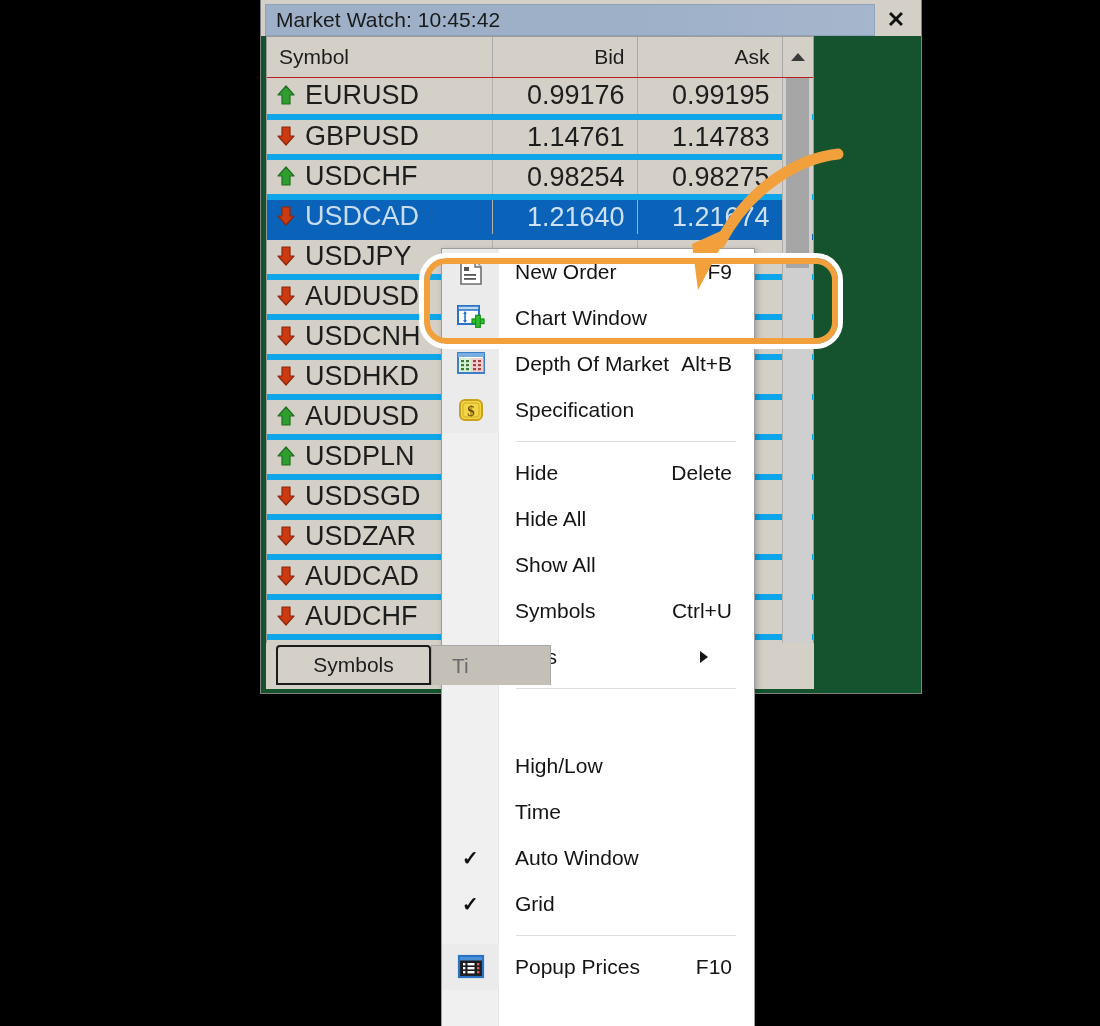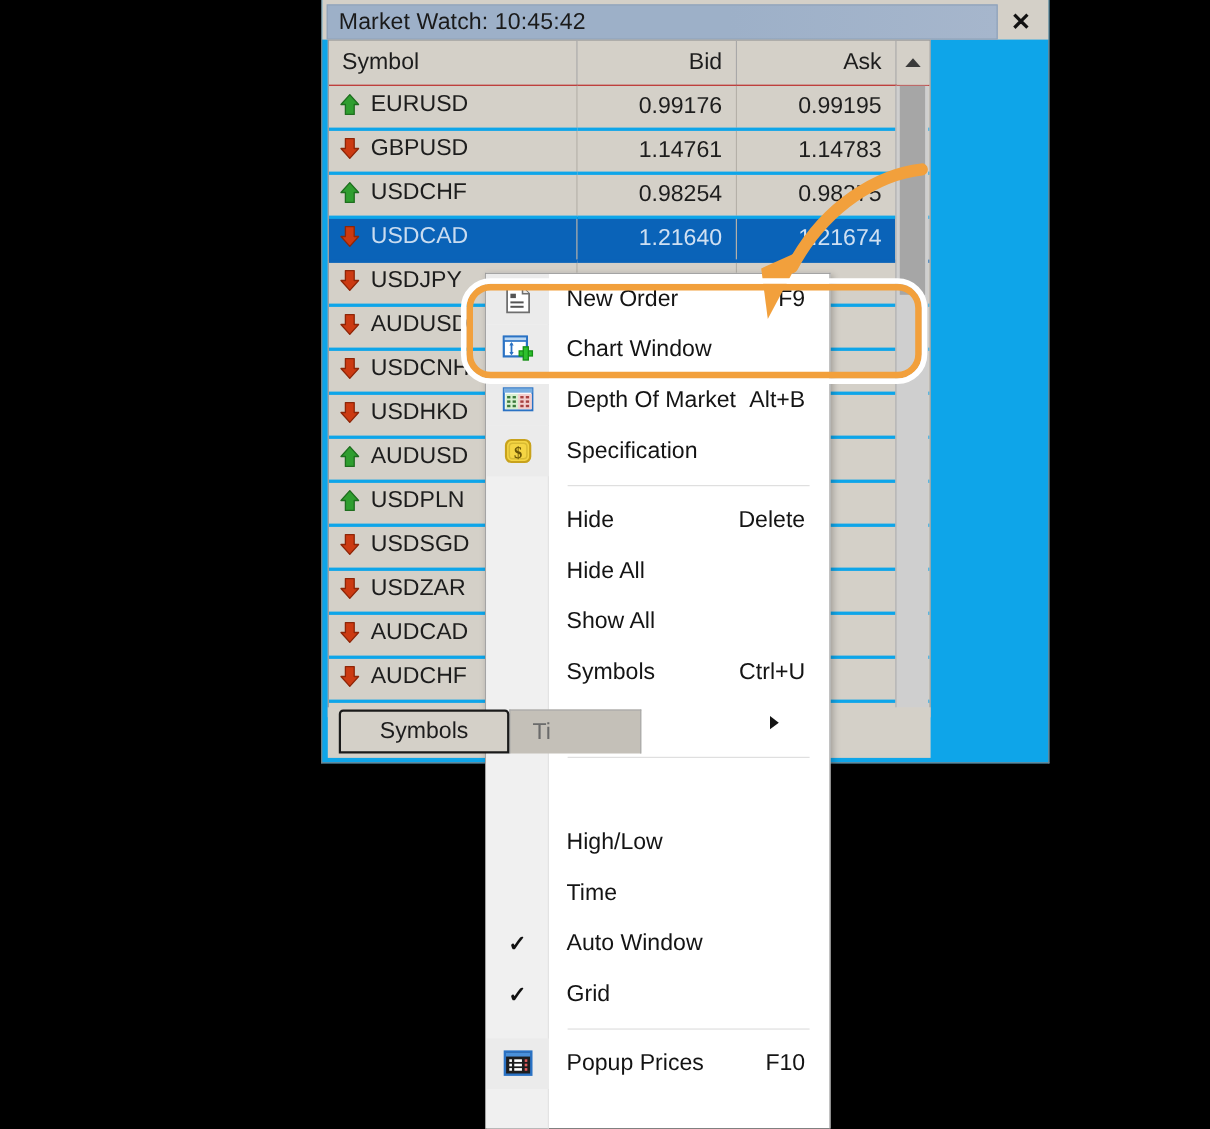--- a/index.html
+++ b/index.html
@@ -10,24 +10,23 @@
     font-family: "Liberation Sans", sans-serif;
     overflow: hidden;
   }
   #root { position: relative; width: 1100px; height: 1026px; background: #000; }
 
   
   .mw-panel {
     position: absolute;
     left: 260px; top: 0px;
     width: 662px; height: 694px;
-    background: #0ea5e9;
+    background: #14532d;
     border: 1px solid #808080;
     border-top: none;
-    margin-left: 32px;
   }
   .mw-titlebar {
     position: relative;
     height: 36px;
     background: #d4d0c8;
     padding: 4px 4px 0 4px;
     display: flex;
     align-items: stretch;
   }
   .mw-titlebar-fill {
@@ -95,22 +94,22 @@
     transform: translate(-50%,-50%);
     width: 0; height: 0;
     border-left: 7px solid transparent;
     border-right: 7px solid transparent;
     border-bottom: 8px solid #3a3a3a;
   }
 
   .mw-row td {
     height: 40px;
     border-right: 1px solid #b4b0a8;
-    border-bottom: 3px solid #0ea5e9;
-    font-size: 21px;
+    border-bottom: 6px solid #0ea5e9;
+    font-size: 27px;
     padding: 0 12px;
     background: #d4d0c8;
     color: #1d1d1d;
     white-space: nowrap;
   }
   .mw-row td.cell-sym { text-align: left; padding-left: 10px; }
   .mw-row td.cell-bid, .mw-row td.cell-ask { text-align: right; }
   .mw-row td.cell-sb { border-right: none; padding: 0; background: #d4d0c8; }
   .mw-row.selected td { background: #0a63b8; color: #c9dcf0; border-bottom-color: #0a63b8; }
   .mw-row.selected td.cell-sb { background: #c8c8c8; }

